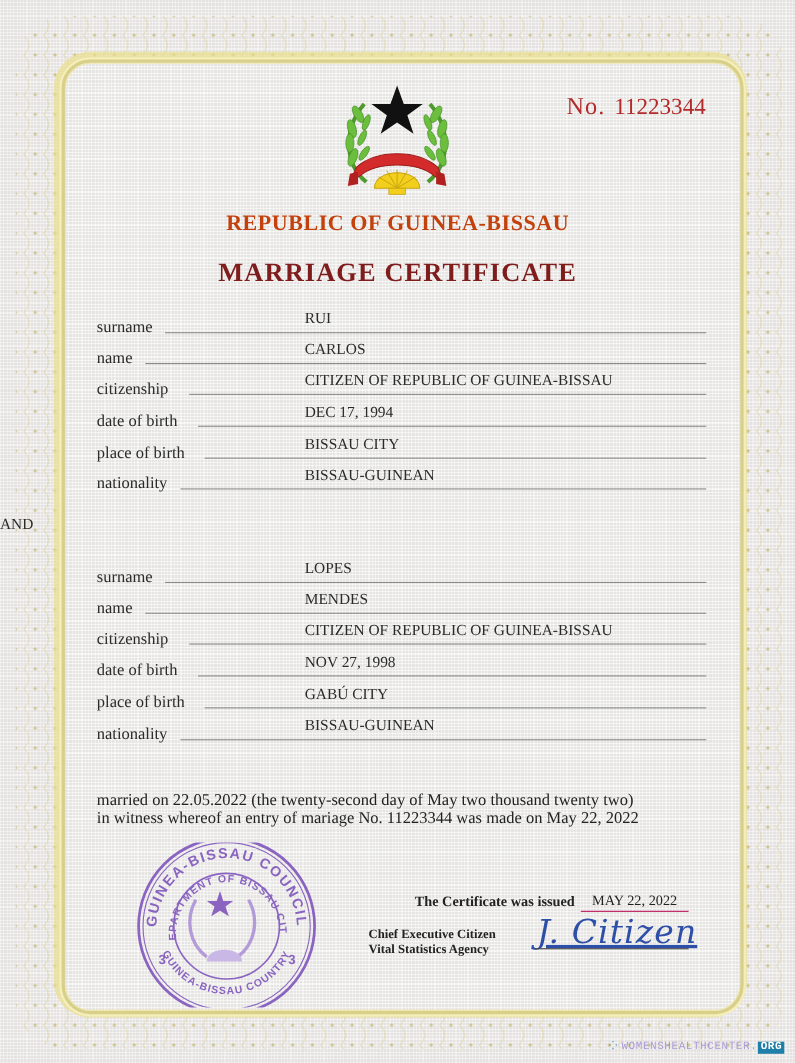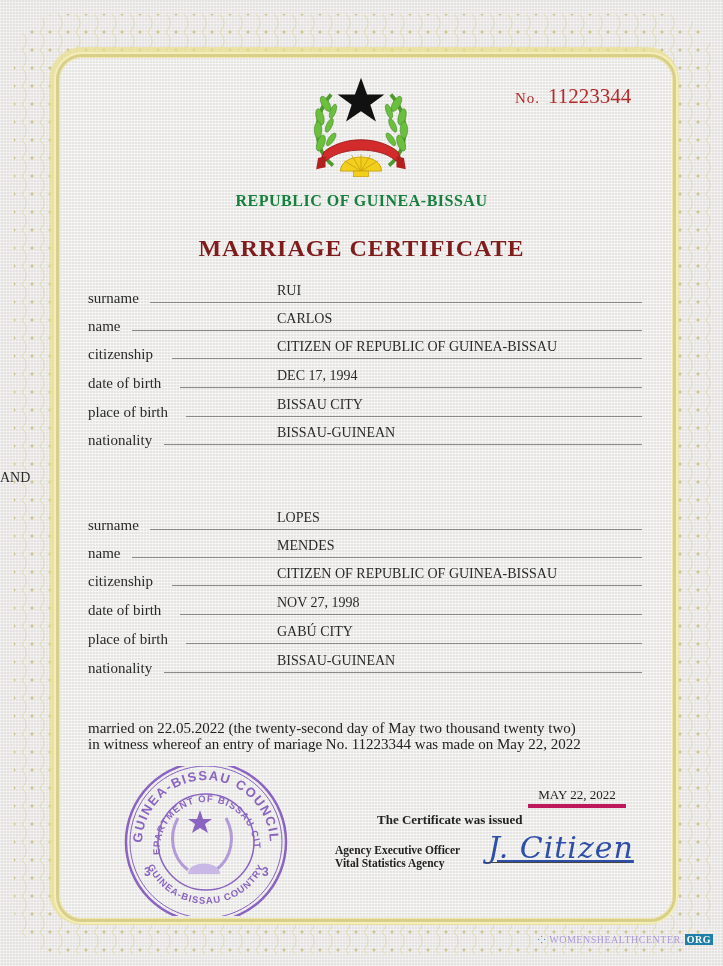--- a/index.html
+++ b/index.html
@@ -31,26 +31,26 @@
       background:
         repeating-linear-gradient(0deg, rgba(255,255,255,0.45) 0 1px, rgba(0,0,0,0.018) 1px 3px),
         repeating-linear-gradient(90deg, rgba(255,255,255,0.4) 0 1px, rgba(0,0,0,0.018) 1px 3px),
         #efeeec;
     }
     .emblem { position: absolute; left: 304px; top: 74px; width: 114px; height: 112px; }
     .cert-no {
       position: absolute; left: 515px; top: 84px;
       font-size: 19px; color: #b22a2a;
     }
-    .cert-no .lbl { font-size: 15px; letter-spacing: 1px; margin-right: 8px; }
+    .cert-no .lbl { font-size: 22px; letter-spacing: 1px; margin-right: 8px; }
     .cert-no .num { font-size: 21px; }
     .republic {
       position: absolute; left: 0; width: 723px; top: 192px;
-      text-align: center; font-size: 16px; font-weight: bold; letter-spacing: 0.5px;
-      color: #15803d;
+      text-align: center; font-size: 20px; font-weight: bold; letter-spacing: 0.5px;
+      color: #c2410c;
     }
     .title {
       position: absolute; left: 0; width: 723px; top: 235px;
       text-align: center; font-size: 24px; font-weight: bold; letter-spacing: 1px;
       color: #7f1d1d;
     }
     .row {
       position: absolute; left: 88px; width: 554px; height: 22px;
     }
     .row .lbl {
@@ -70,34 +70,34 @@
       text-align: left; font-size: 14px;
     }
     .para {
       position: absolute; left: 88px; font-size: 15px; white-space: nowrap; color: #222;
     }
     .stamp { position: absolute; left: 120px; top: 766px; width: 172px; height: 150px; }
     .issued-lbl {
       position: absolute; left: 335px; top: 812px; font-size: 13px; font-weight: bold; color: #222; margin-left: 42px;
     }
     .issued-val {
-      position: absolute; left: 528px; top: 787px; width: 98px; text-align: center;
-      font-size: 13px; color: #222; border-bottom: 4px solid #be185d; padding-bottom: 1px;
+      position: absolute; left: 528px; top: 811px; width: 98px; text-align: center;
+      font-size: 13px; color: #222; border-bottom: 1px solid #be185d; padding-bottom: 1px;
     }
     .officer {
       position: absolute; left: 335px; top: 844px; font-size: 11.5px; font-weight: bold; line-height: 13px; color: #222;
     }
     .sig-line { position: absolute; left: 486px; top: 862px; width: 140px; height: 1px; background: #444; }
     .signature {
       position: absolute; left: 488px; top: 830px; font-size: 30px; font-style: italic;
       color: #2e4fa8; font-family: "DejaVu Serif", serif; letter-spacing: 1px; text-decoration: underline;
     }
     .watermark {
-      position: absolute; right: 10px; bottom: 20px; font-size: 10px;
-      font-family: Liberation Serif, serif; color: #a99ad8; letter-spacing: 0.5px;
+      position: absolute; right: 10px; bottom: 8px; font-size: 10px;
+      font-family: Liberation Mono, monospace; color: #a99ad8; letter-spacing: 0.5px;
     }
     .watermark .org {
       background: #1e7fa8; color: #fff; padding: 0 2px; font-weight: bold; margin-left: 1px;
     }
     .watermark .dots { color: #3b8fcf; margin-right: 3px; }
   </style>
 </head>
 <body>
 
 <div class="page-bg"></div>
@@ -264,21 +264,21 @@
     <polygon points="80,44 83,53 92,53 85,58 88,67 80,62 72,67 75,58 68,53 77,53" fill="#8a64c0"></polygon>
     <path d="M58 52 C48 70, 52 92, 68 104" fill="none" stroke="#b39ad8" stroke-width="3"></path>
     <path d="M106 52 C116 70, 112 92, 96 104" fill="none" stroke="#b39ad8" stroke-width="3"></path>
     <path d="M68 108 C68 94, 100 94, 100 108 Z" fill="#c9b7e6"></path>
   </svg>
 </div>
 
 <div class="issued-lbl">The Certificate was issued</div>
 <div class="issued-val">MAY 22, 2022</div>
 <div class="officer">
-  <div>Agency Executive Officer</div>
+  <div>Chief Executive Citizen</div>
   <div>Vital Statistics Agency</div>
 </div>
 <div class="signature">J. Citizen</div>
 <div class="sig-line"></div>
 
 <div class="watermark">
   <span class="dots">⁘</span><span>WOMENSHEALTHCENTER.</span><span class="org">ORG</span>
 </div>
 
 </body></html>

